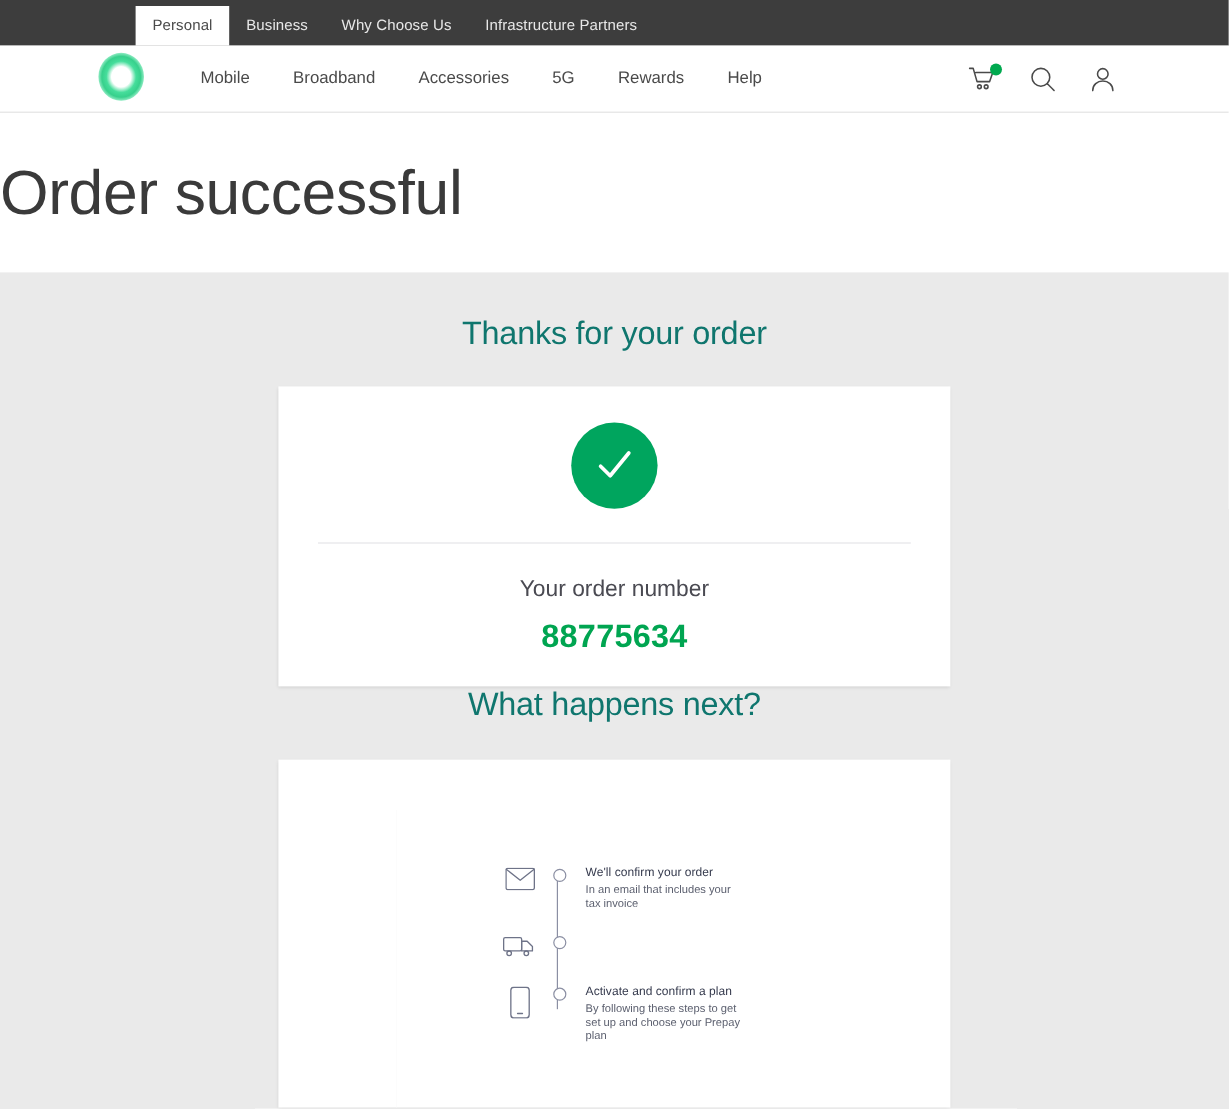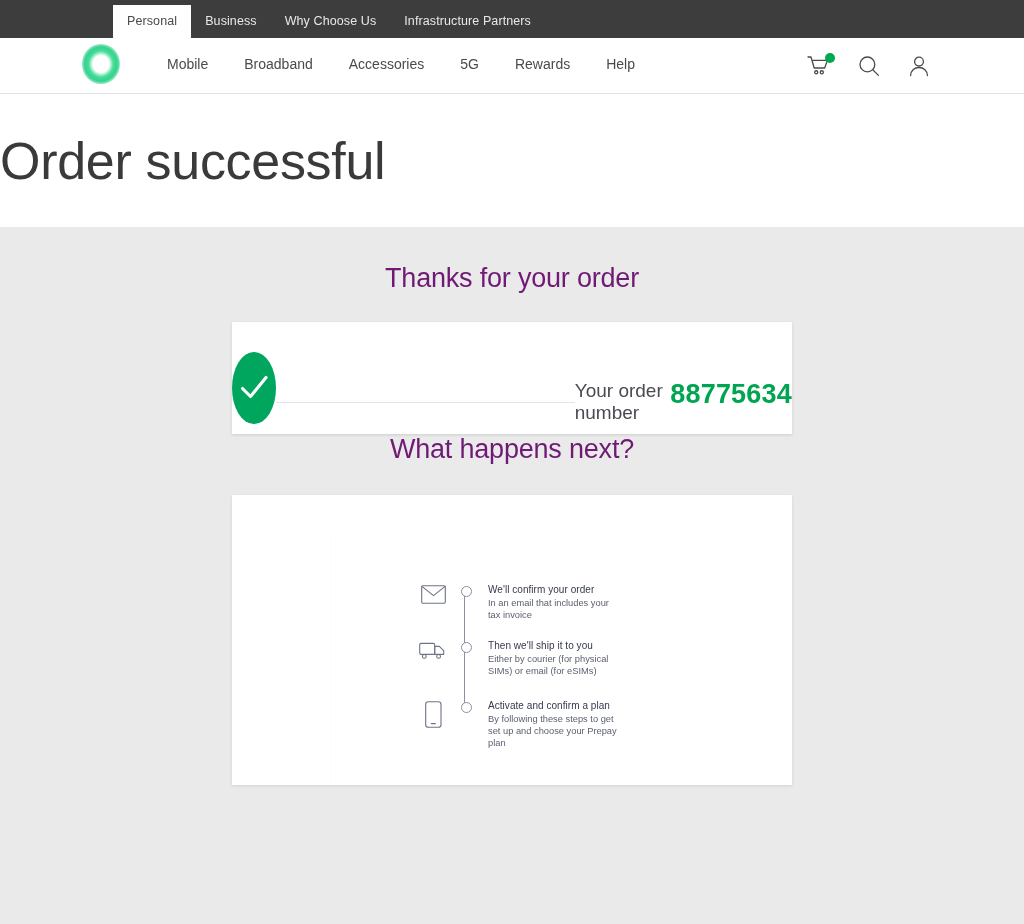--- a/index.html
+++ b/index.html
@@ -116,33 +116,34 @@
     background: #eaeaea;
     min-height: 697px;
     padding-top: 36px;
     display: flex;
     flex-direction: column;
     align-items: center;
   }
   .section-title {
     font-size: 27px;
     font-weight: 400;
-    color: #701a75;
+    color: #0f766e;
     letter-spacing: -0.2px;
     text-align: left;
   }
 
   
   .order-card {
     width: 560px;
     background: #ffffff;
     margin-top: 28px;
-    padding: 30px 0 10px 0;
+    padding: 30px 0 26px 0;
     box-shadow: 0 1px 3px rgba(0,0,0,0.12);
     display: flex;
+    flex-direction: column;
     align-items: center;
   }
   .tick-circle {
     width: 72px; height: 72px;
     border-radius: 50%;
     background: #00a55e;
     display: flex; align-items: center; justify-content: center;
   }
   .card-divider {
     width: 494px;
@@ -344,24 +345,20 @@
           <svg width="28" height="19" viewBox="0 0 28 19" fill="none" stroke="#6e7388" stroke-width="1.1">
             <rect x="0.7" y="2.4" width="15" height="11" rx="1.3"></rect>
             <path d="M15.7 5.4 h4.6 l4.4 4.3 v3.7 h-9 z" stroke-linejoin="round"></path>
             <circle cx="5.3" cy="15.4" r="1.9"></circle>
             <circle cx="19.6" cy="15.4" r="1.9"></circle>
           </svg>
         </div>
         <div class="tl-rail">
           <div class="tl-dot"></div>
         </div>
-        <div class="tl-text">
-          <div class="tl-title">Then we'll ship it to you</div>
-          <div class="tl-desc">Either by courier (for physical SIMs) or email (for eSIMs)</div>
-        </div>
       </div>
 
       <div class="tl-gap-2"></div>
 
       <div class="tl-row">
         <div class="tl-icon">
           <svg width="17" height="27" viewBox="0 0 17 27" fill="none" stroke="#6e7388" stroke-width="1.1">
             <rect x="0.7" y="0.7" width="15.3" height="25.6" rx="2.6"></rect>
             <line x1="6.3" y1="22.6" x2="10.4" y2="22.6" stroke-linecap="round"></line>
           </svg>

